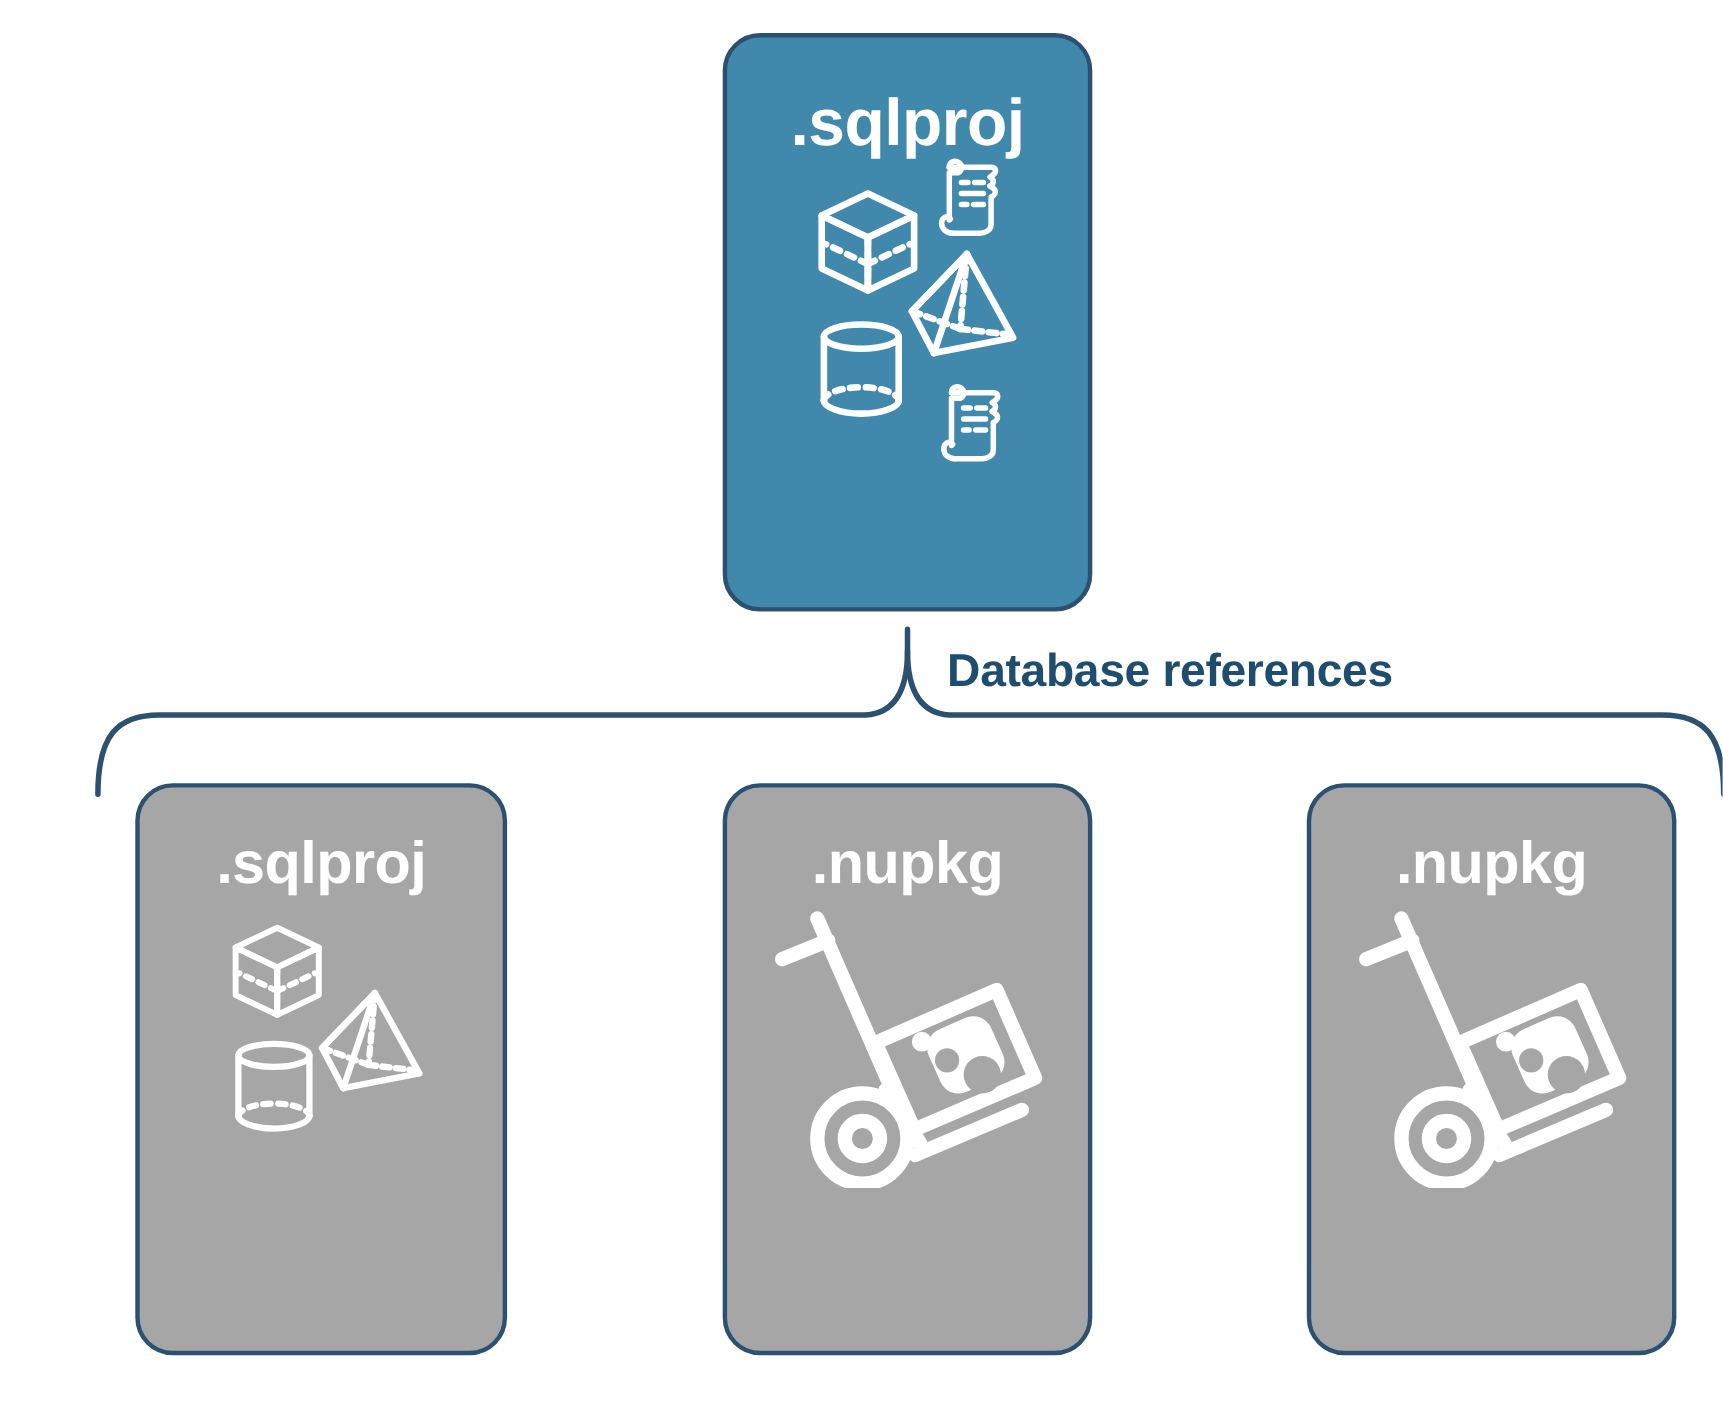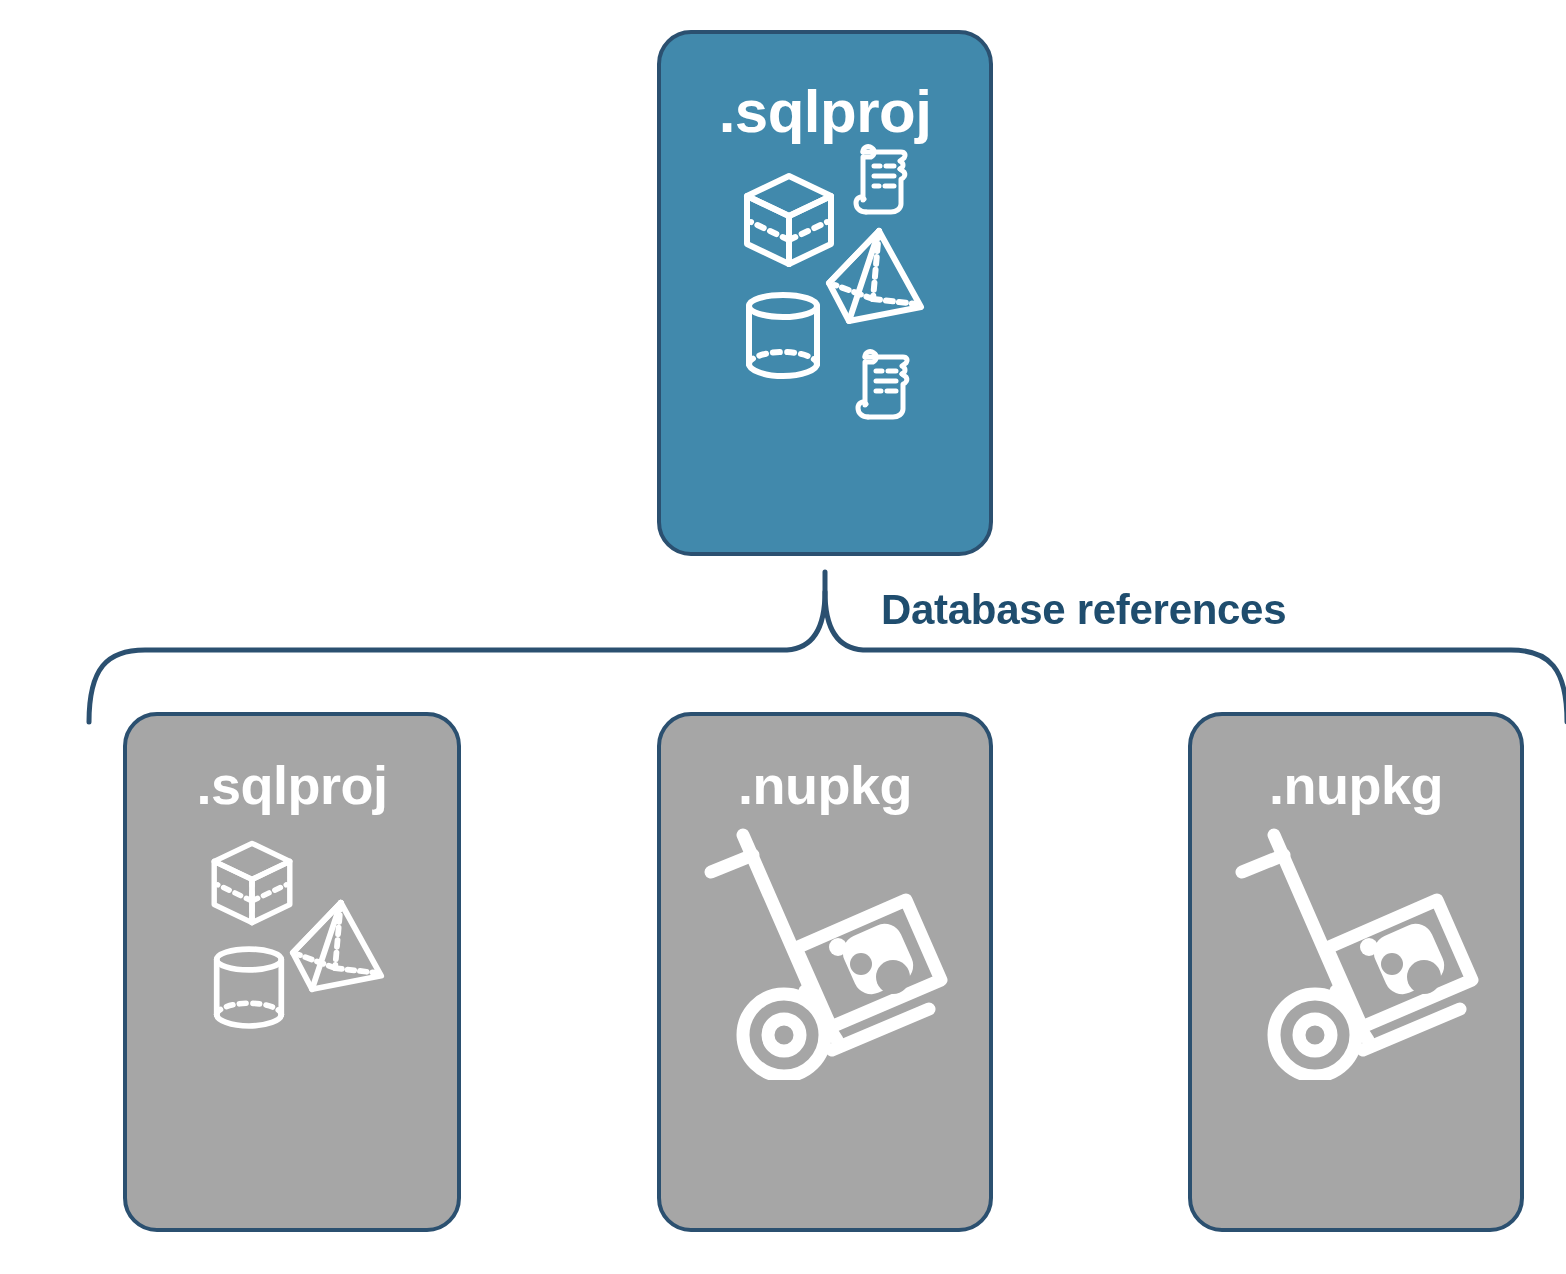--- a/index.html
+++ b/index.html
@@ -130,21 +130,21 @@
              L780 592
              C780 622, 772 648, 742 650
              L100 650
              C62 650, 44 668, 44 722"></path>
     <path d="M780 592
              C780 622, 788 648, 818 650
              L1466 650
              C1504 650, 1522 668, 1522 722"></path>
   </svg>
 
-  <div class="edge-label" style="left:836px; top:586px;">Database references</div>
+  <div class="edge-label" style="left:816px; top:586px;">Database references</div>
 
   <div class="node-box secondary" id="box-b1" style="left:78px; top:712px; width:338px; height:520px;">
     <div class="node-title">.sqlproj</div>
     <div class="node-art">
 
       <svg style="left:80px; top:26px;" width="90" height="90" viewBox="0 0 100 100" fill="none" stroke="#ffffff" stroke-width="6" stroke-linecap="round" stroke-linejoin="round">
         <path d="M8 26 L50 6 L92 26 L50 46 Z"></path>
         <path d="M8 26 L8 74 L50 94 L50 46 Z"></path>
         <path d="M92 26 L92 74 L50 94 L50 46 Z"></path>
         <path d="M50 46 L50 94" stroke-dasharray="7 7"></path>

